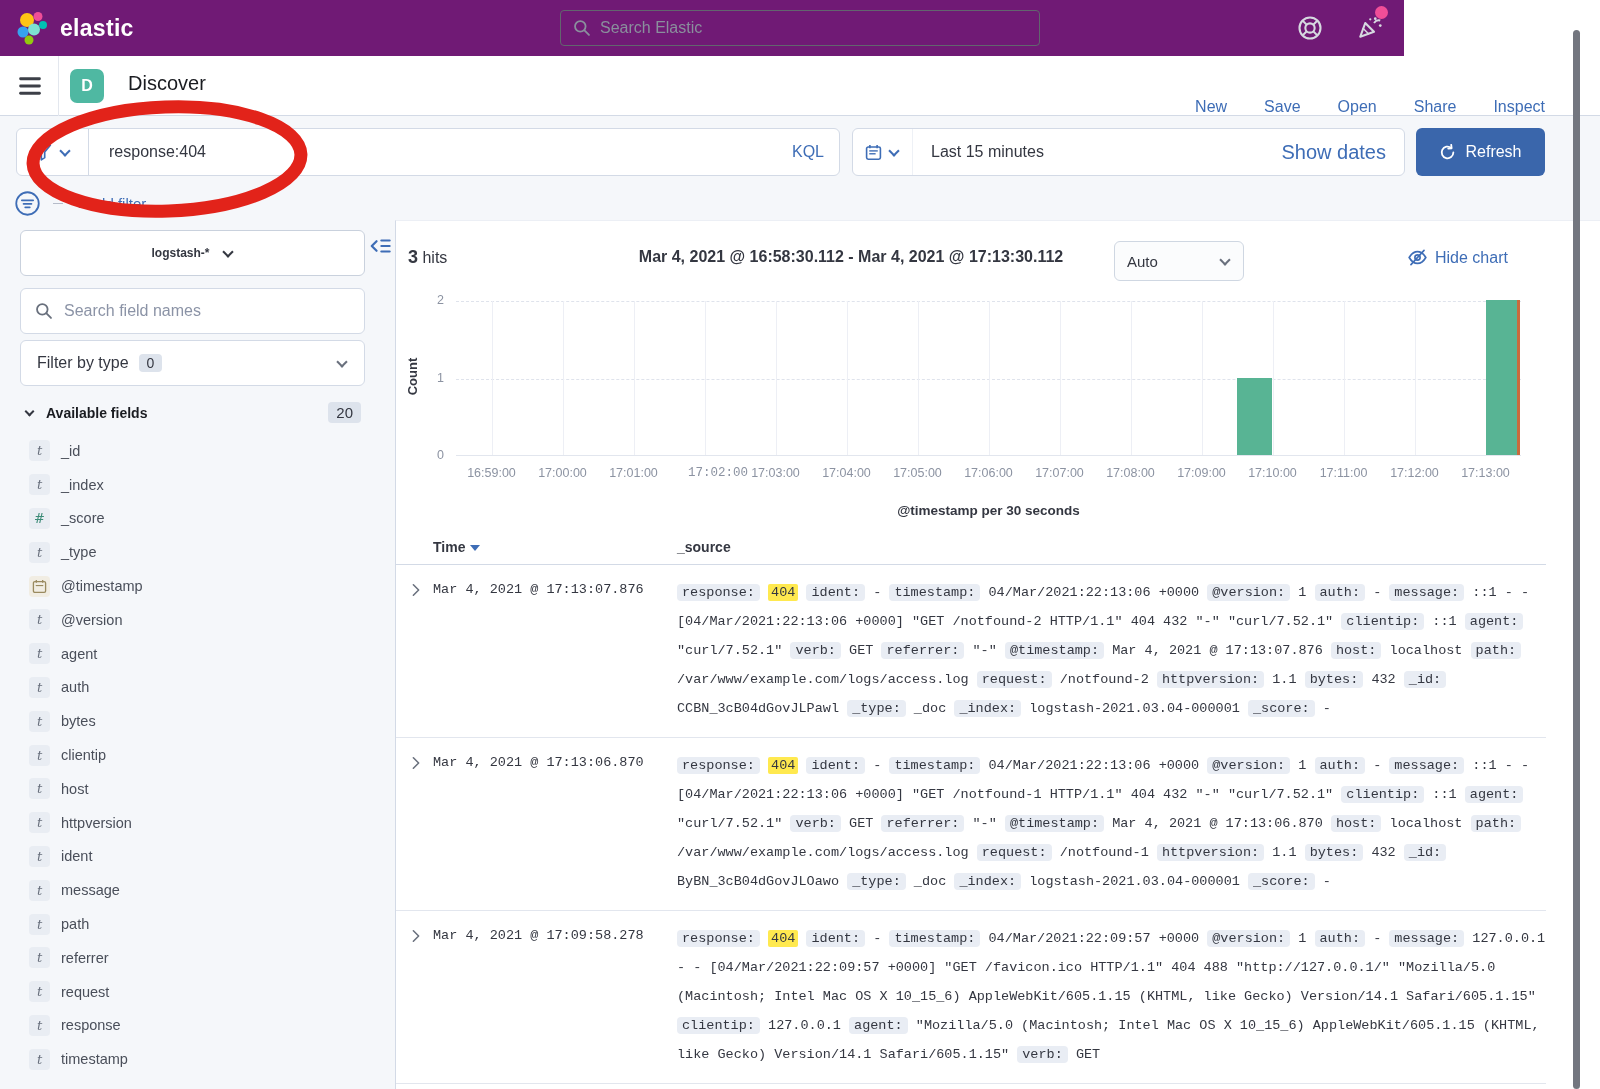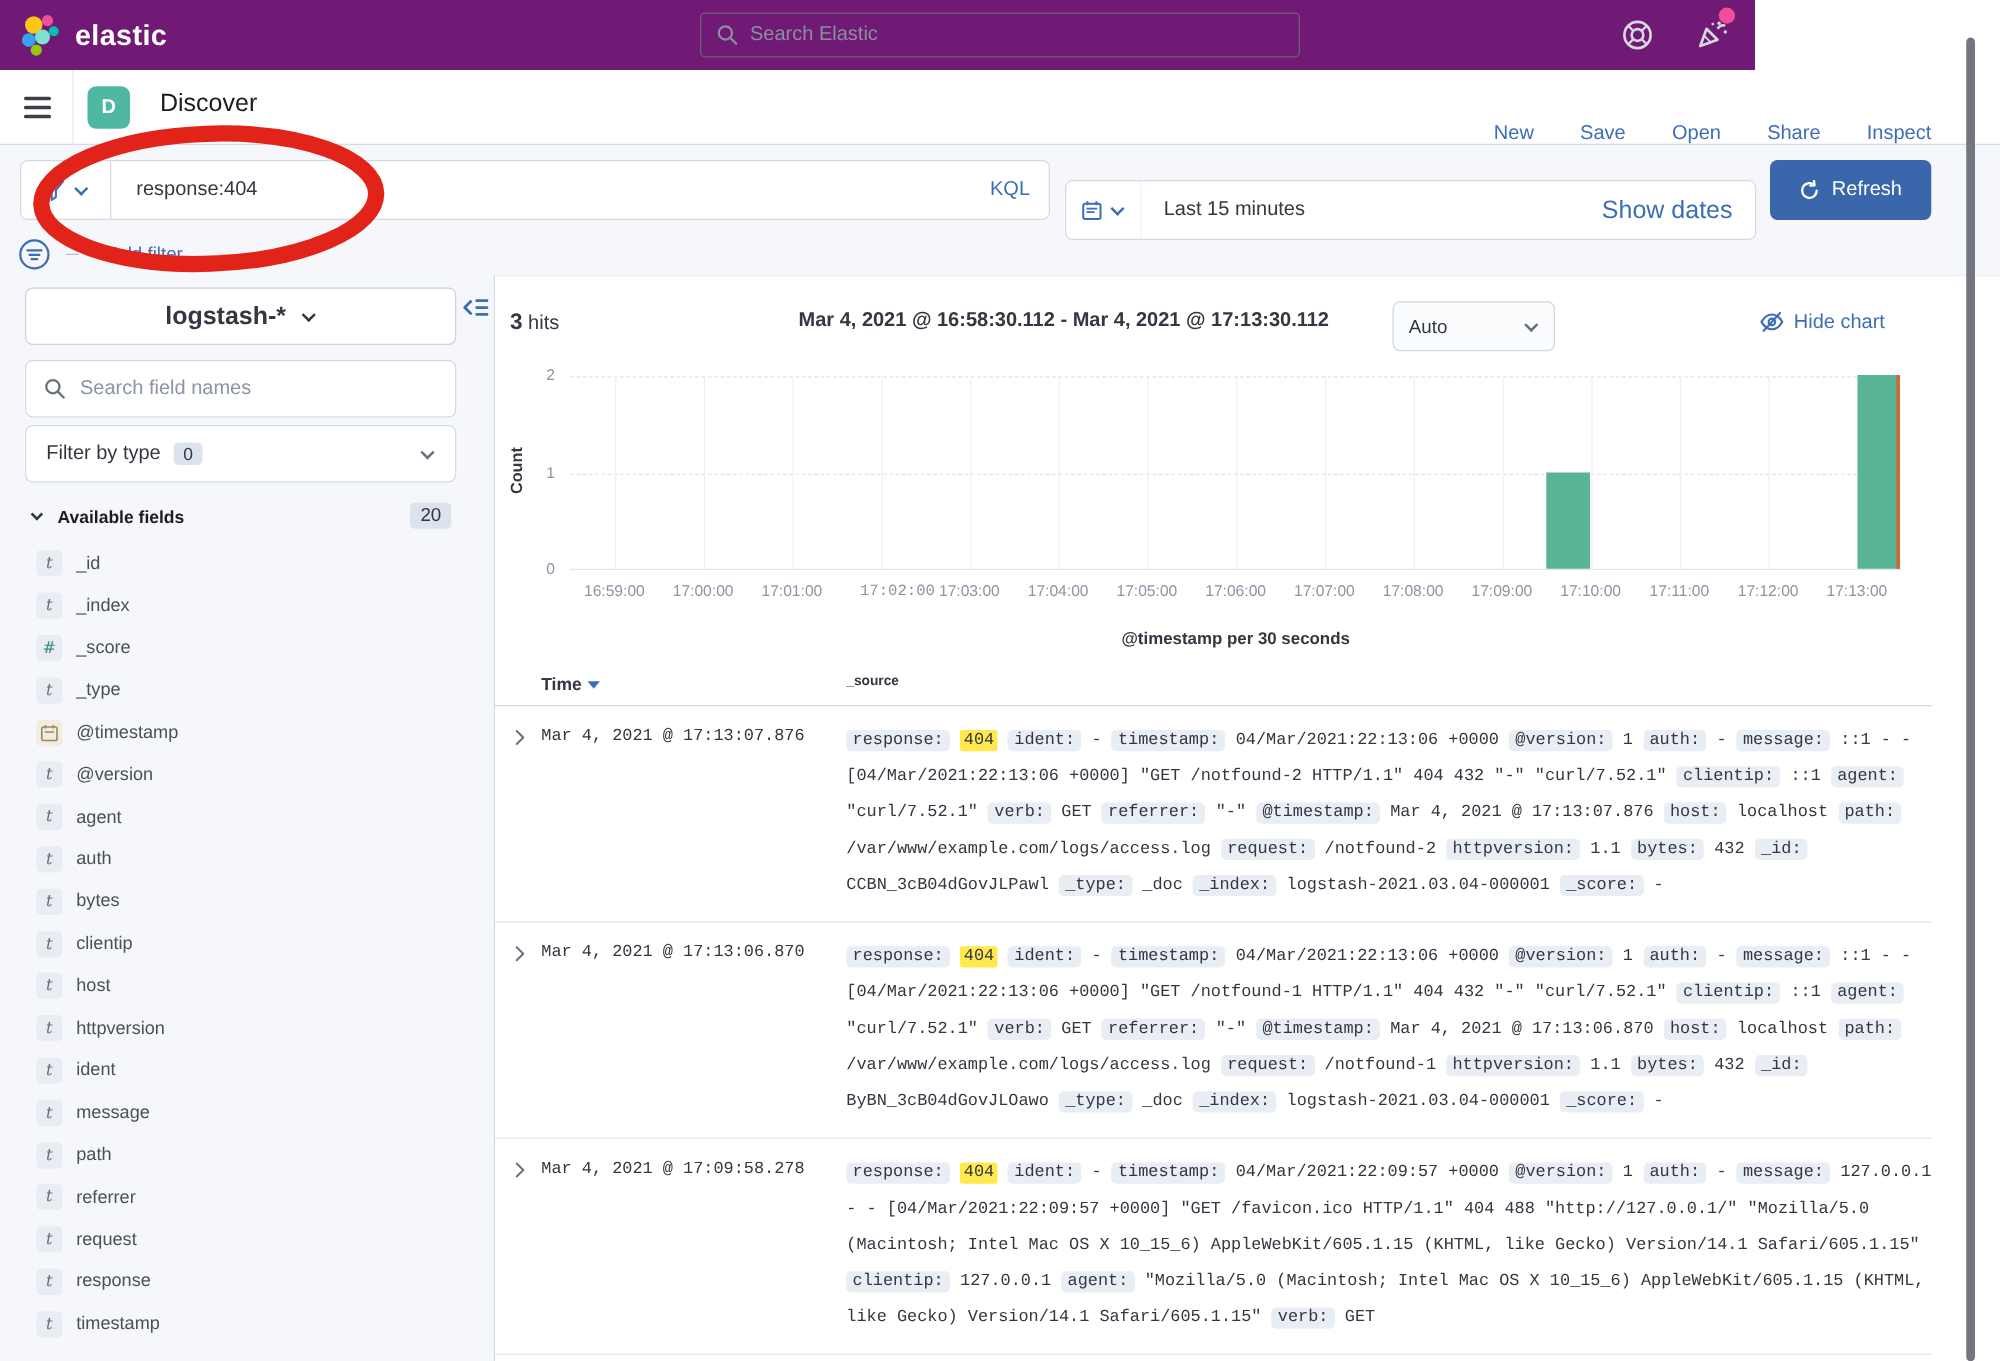--- a/index.html
+++ b/index.html
@@ -23,35 +23,35 @@
 .app-title{position:absolute;left:128px;top:16px;font-size:20px;color:#1a1c21}
 .app-nav{position:absolute;right:55px;top:0;height:60px;display:flex;align-items:flex-end;gap:37px}
 .applink{color:#3e6db6;font-size:16px;cursor:pointer}
 
 
 .queryzone{position:absolute;left:0;top:116px;width:1600px;height:104px;background:#f5f7fa;z-index:3}
 .qbox{position:absolute;left:16px;top:12px;width:824px;height:48px;background:#fff;border:1px solid #d3dae6;border-radius:6px;display:flex;align-items:center}
 .qprefix{width:72px;height:100%;border-right:1px solid #d3dae6;display:flex;align-items:center;justify-content:center;gap:7px}
 .qtext{padding-left:20px;font-size:16px;color:#343741;flex:1}
 .qkql{width:62px;text-align:center;color:#3e6db6;font-size:16px}
-.dbox{position:absolute;left:852px;top:28px;width:553px;height:48px;background:#fff;border:1px solid #d3dae6;border-radius:6px;display:flex;align-items:center}
+.dbox{position:absolute;left:852px;top:12px;width:553px;height:48px;background:#fff;border:1px solid #d3dae6;border-radius:6px;display:flex;align-items:center}
 .dprefix{width:60px;height:100%;border-right:1px solid #eef1f6;display:flex;align-items:center;justify-content:center;gap:6px}
 .dtime{padding-left:18px;font-size:16px;color:#343741;flex:1}
 .showdates{color:#3e6db6;font-size:20px;padding-right:18px;cursor:pointer}
 .refresh-btn{position:absolute;left:1416px;top:12px;width:129px;height:48px;background:#3a66ab;border-radius:6px;color:#fff;font-size:16px;display:flex;align-items:center;justify-content:center;gap:9px;cursor:pointer}
 .filter-row{position:absolute;left:14px;top:74px;display:flex;align-items:center;gap:12px}
 .filter-dash{width:10px;border-top:1px solid #b6bcc9}
 .addfilter{color:#3e6db6;font-size:15px;cursor:pointer}
 
 
 .annotation{position:absolute;left:22px;top:98px;z-index:60;pointer-events:none}
 
 
 .sidebar{position:absolute;left:0;top:220px;width:395px;height:869px;background:#f5f7fa;z-index:2}
-.idx-btn{position:absolute;left:20px;top:10px;width:345px;height:46px;background:#fff;border:1px solid #c9d1dd;border-radius:6px;display:flex;align-items:center;justify-content:center;gap:12px;font-weight:700;font-size:20px;cursor:pointer}
+.idx-btn{position:absolute;left:20px;top:10px;width:345px;height:46px;background:#fff;border:1px solid #c9d1dd;border-radius:6px;display:flex;align-items:center;justify-content:center;gap:12px;font-weight:700;font-size:12px;cursor:pointer}
 .collapse-icon{position:absolute;left:369px;top:15px;cursor:pointer}
 .fsearch{position:absolute;left:20px;top:68px;width:345px;height:46px;background:#fff;border:1px solid #d3dae6;border-radius:6px;display:flex;align-items:center;gap:11px;padding:0 14px}
 .fsearch-ph{color:#8b93a6;font-size:16px}
 .ftype{position:absolute;left:20px;top:120px;width:345px;height:46px;background:#fff;border:1px solid #d3dae6;border-radius:6px;display:flex;align-items:center;gap:10px;padding:0 16px;font-size:16px;cursor:pointer}
 .badge{background:#dde3ec;border-radius:4px;padding:1px 8px;font-size:14px;color:#343741}
 .ftype .chev-wrap{margin-left:auto}
 .avail{position:absolute;left:24px;top:182px;width:341px;display:flex;align-items:center;gap:10px}
 .avail-label{font-weight:700;font-size:14px;color:#1a1c21}
 .avail .badge{margin-left:auto;margin-right:4px;font-size:15px;padding:2px 8px}
 .field-list{position:absolute;left:20px;top:214px;width:345px}
@@ -81,21 +81,21 @@
 .ytick{position:absolute;width:40px;text-align:right;font-size:12.5px;color:#8c93a2}
 .ylab{position:absolute;left:-2px;top:88px;transform:rotate(-90deg);font-weight:700;font-size:13px;color:#343741}
 .xlabels{position:absolute;left:0;top:185px;width:100%;height:20px}
 .xlab{position:absolute;width:74px;text-align:center;font-size:12.5px;color:#8c93a2}
 .xtitle{position:absolute;left:60px;top:222px;width:1065px;text-align:center;font-weight:700;font-size:13.5px;color:#343741}
 
 
 .thead{position:absolute;left:0;top:318px;width:1150px;height:26px;border-bottom:1px solid #d3dae6}
 .th-time{position:absolute;left:37px;top:0;font-weight:700;font-size:14px;display:flex;align-items:center;gap:5px;cursor:pointer}
 .sortdown{width:0;height:0;border-left:5px solid transparent;border-right:5px solid transparent;border-top:6px solid #3e6db6;margin-top:2px}
-.th-src{position:absolute;left:281px;top:0;font-weight:700;font-size:11px}
+.th-src{position:absolute;left:281px;top:0;font-weight:700;font-size:14px}
 .rows{position:absolute;left:0;top:344px;width:1150px}
 .trow{position:relative;border-bottom:1px solid #e2e6ee;padding:13px 0 14px 0}
 .rchev{position:absolute;left:13px;top:18px;cursor:pointer}
 .ttime{position:absolute;left:37px;top:17px;font-family:"Liberation Mono",monospace;font-size:13.5px;color:#343741;white-space:nowrap}
 .tsrc{margin-left:281px;width:869px;font-family:"Liberation Mono",monospace;font-size:13.5px;line-height:29px;color:#343741;word-break:break-word}
 .pill{background:#e9edf4;border-radius:4px;padding:1px 5px}
 .hl{background:#ffe94f;border-radius:2px;padding:1px 3px}
 
 
 .scrollbar{position:absolute;left:1573px;top:30px;width:7px;height:1059px;background:#73767f;border-radius:4px;z-index:50}

